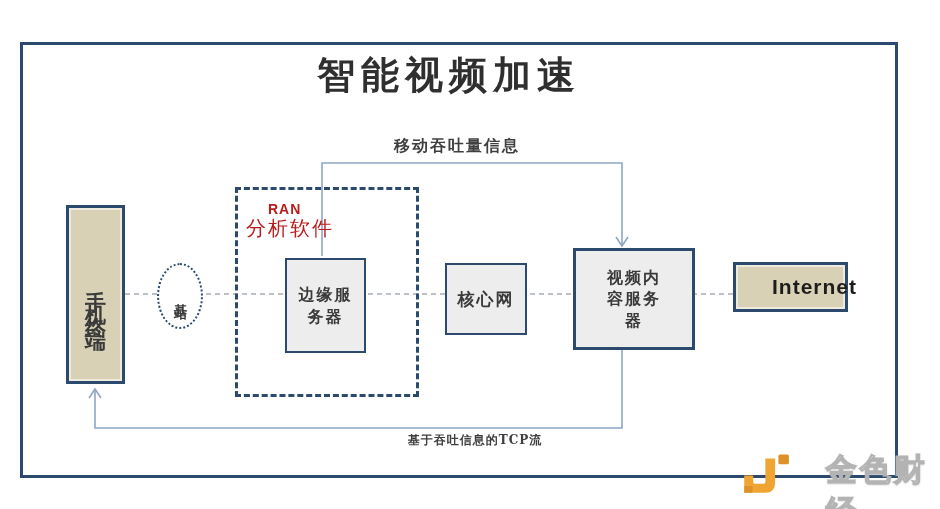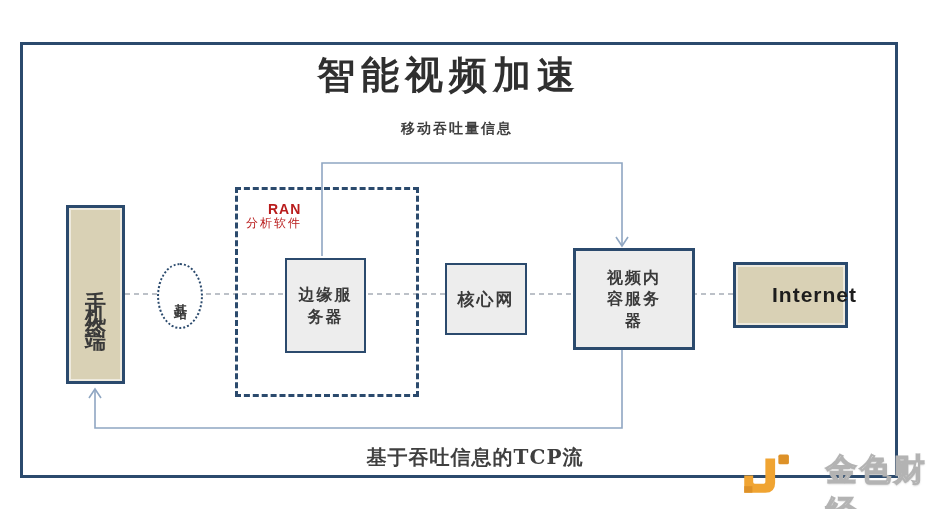--- a/index.html
+++ b/index.html
@@ -8,48 +8,48 @@
 
   .outer-border{position:absolute;left:20px;top:42px;width:872px;height:430px;
     border:3px solid #2b4a6d;background:transparent;}
 
   .wires{position:absolute;left:0;top:0;width:940px;height:509px;}
 
   .title{position:absolute;left:20px;top:50px;width:858px;text-align:center;
     font-size:38px;font-weight:bold;color:#2f2f2f;letter-spacing:6px;}
 
   .flow-label{position:absolute;color:#3f3f3f;font-weight:bold;text-align:center;}
-  .label-top{left:307px;top:120px;width:300px;font-size:14px;letter-spacing:2px;}
-  .label-bottom{left:300px;top:432px;width:350px;font-size:20px;letter-spacing:1px;margin-top:12px;}
+  .label-top{left:307px;top:136px;width:300px;font-size:16px;letter-spacing:2px;}
+  .label-bottom{left:300px;top:432px;width:350px;font-size:12px;letter-spacing:1px;}
 
   .ran-box{position:absolute;left:235px;top:187px;width:178px;height:204px;
     border:3px dashed #2b4a6d;background:transparent;}
   .ran-label{position:absolute;left:246px;top:201px;color:#b91c1c;line-height:1.15;}
   .ran-name{font-family:"Liberation Sans","DejaVu Sans",sans-serif;font-weight:bold;
     font-size:14px;margin-left:22px;letter-spacing:1px;}
-  .ran-sub{font-size:12px;letter-spacing:2px;}
+  .ran-sub{font-size:20px;letter-spacing:2px;}
 
   .node{position:absolute;border:3px solid #2b4a6d;display:flex;align-items:center;
     justify-content:center;color:#3a3a3a;box-sizing:border-box;}
   .fill-tan{background:#d9d1b5;box-shadow:inset 0 0 0 2px rgba(255,255,255,.55);}
   .fill-gray{background:#ededed;}
 
   .node-phone{left:66px;top:205px;width:59px;height:179px;}
   .phone-text{writing-mode:vertical-rl;font-size:21px;letter-spacing:13px;
     font-weight:bold;padding-top:10px;}
 
   .node-ellipse{position:absolute;left:157px;top:263px;width:46px;height:66px;
     border:2px dotted #2b4a6d;border-radius:50%;background:#ffffff;display:flex;
     align-items:center;justify-content:center;color:#3a3a3a;box-sizing:border-box;}
   .bs-text{writing-mode:vertical-rl;font-size:13px;font-weight:bold;letter-spacing:3px;}
 
   .node-edge{left:285px;top:258px;width:81px;height:95px;border-width:2.5px;}
   .node-core{left:445px;top:263px;width:82px;height:72px;border-width:2.5px;}
   .node-video{left:573px;top:248px;width:122px;height:102px;}
-  .node-internet{left:733px;top:262px;width:115px;height:66px;padding-left:48px;}
+  .node-internet{left:733px;top:262px;width:115px;height:50px;padding-left:48px;}
 
   .multiline{white-space:pre-line;text-align:center;font-size:16px;line-height:1.35;
     letter-spacing:2px;font-weight:bold;}
   .core-text{font-size:17px;letter-spacing:2px;font-weight:bold;}
   .internet-text{font-family:"Liberation Sans","DejaVu Sans",sans-serif;
     font-size:21px;font-weight:bold;color:#1d1d1d;letter-spacing:1px;}
 
   .watermark{position:absolute;left:741px;top:449px;display:flex;align-items:flex-start;gap:32px;}
   .wm-icon{width:58px;height:50px;margin-right:4px;}
   .wm-text{font-size:31px;font-weight:bold;letter-spacing:3px;

